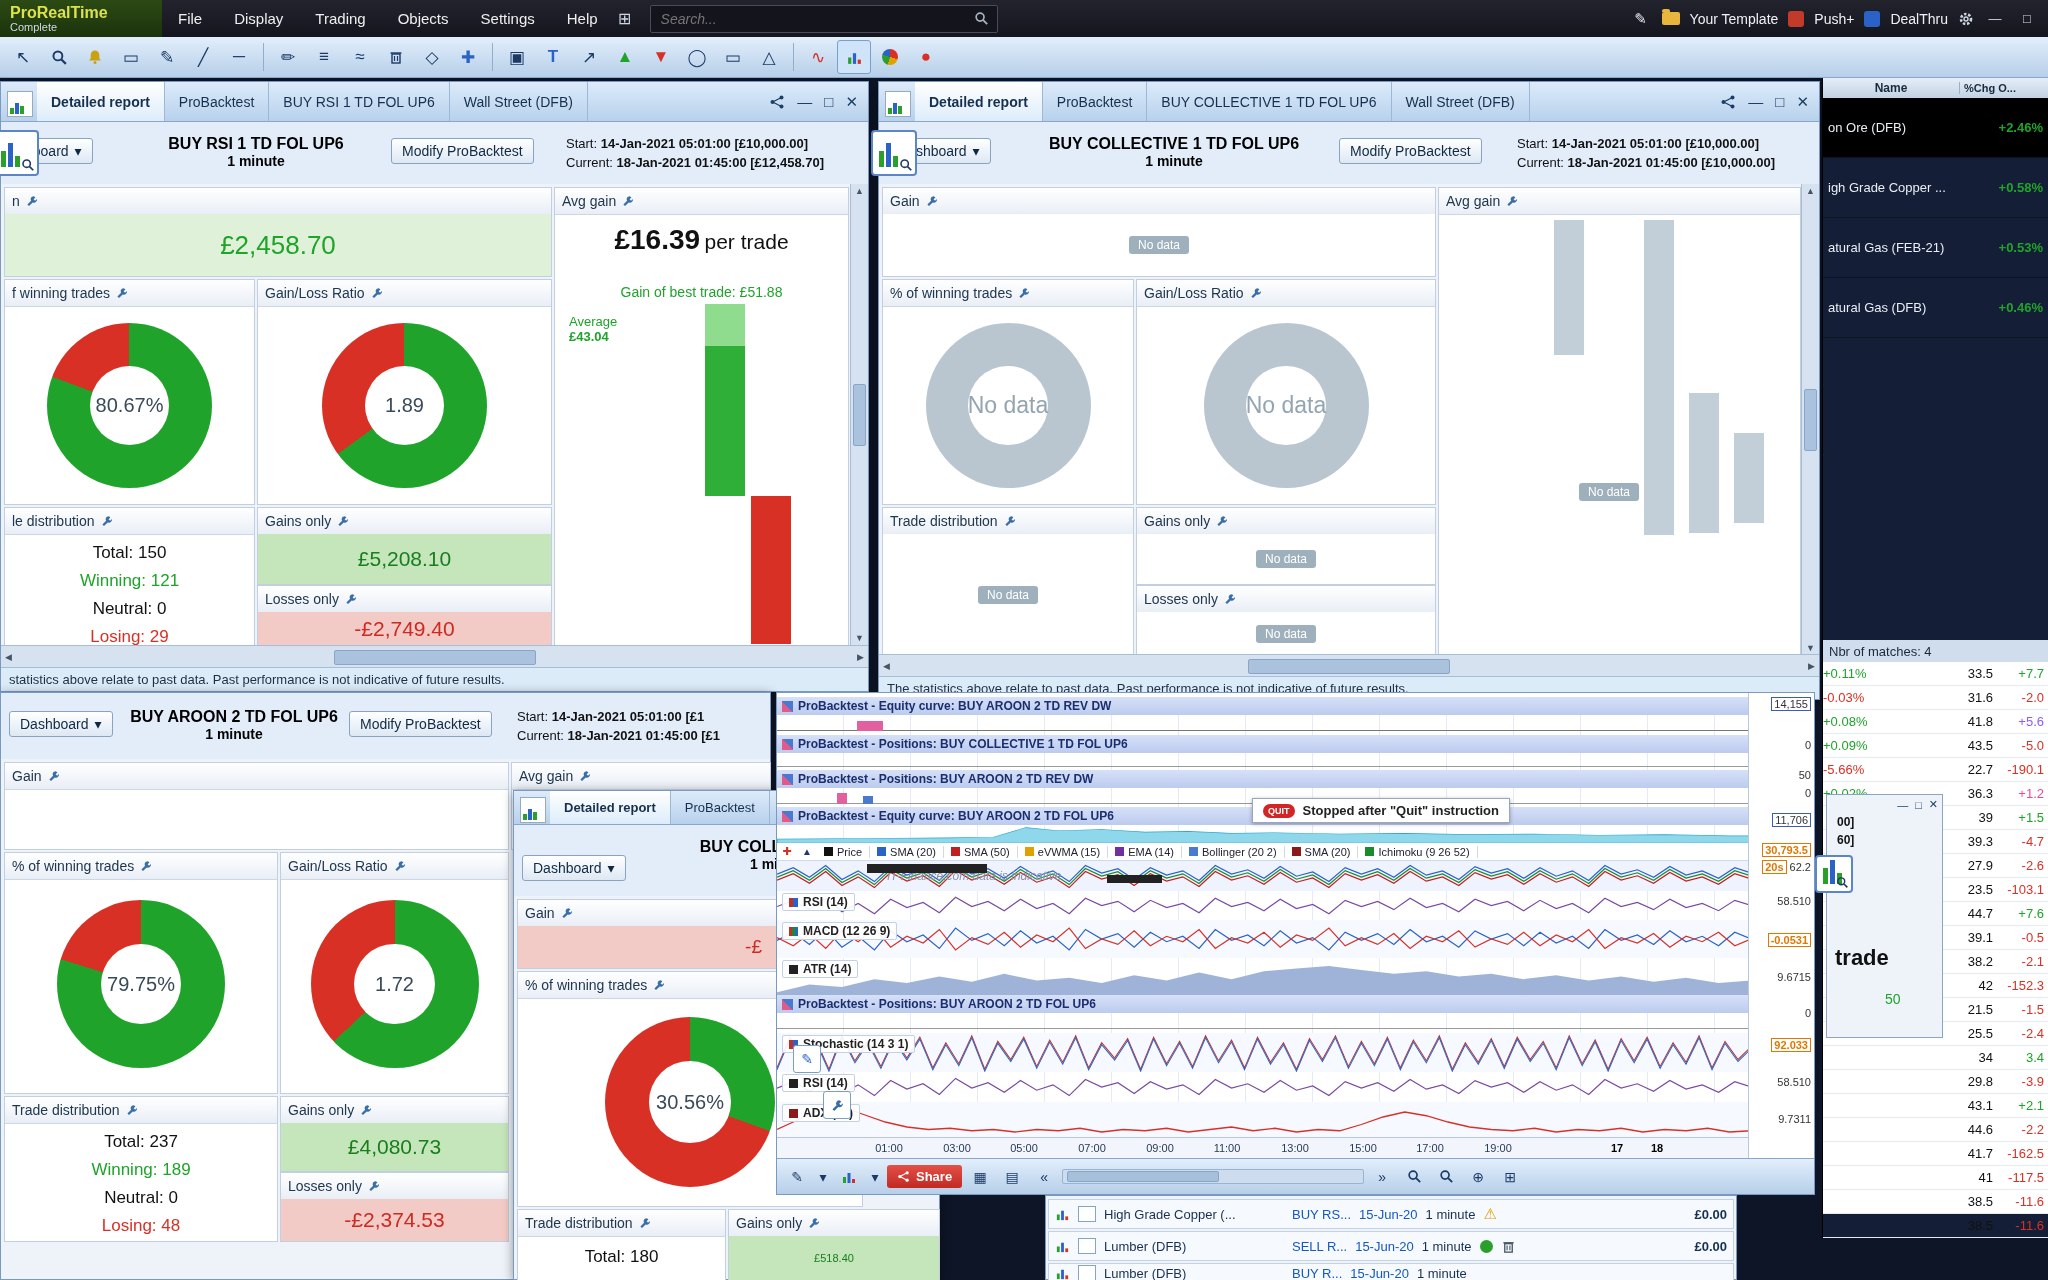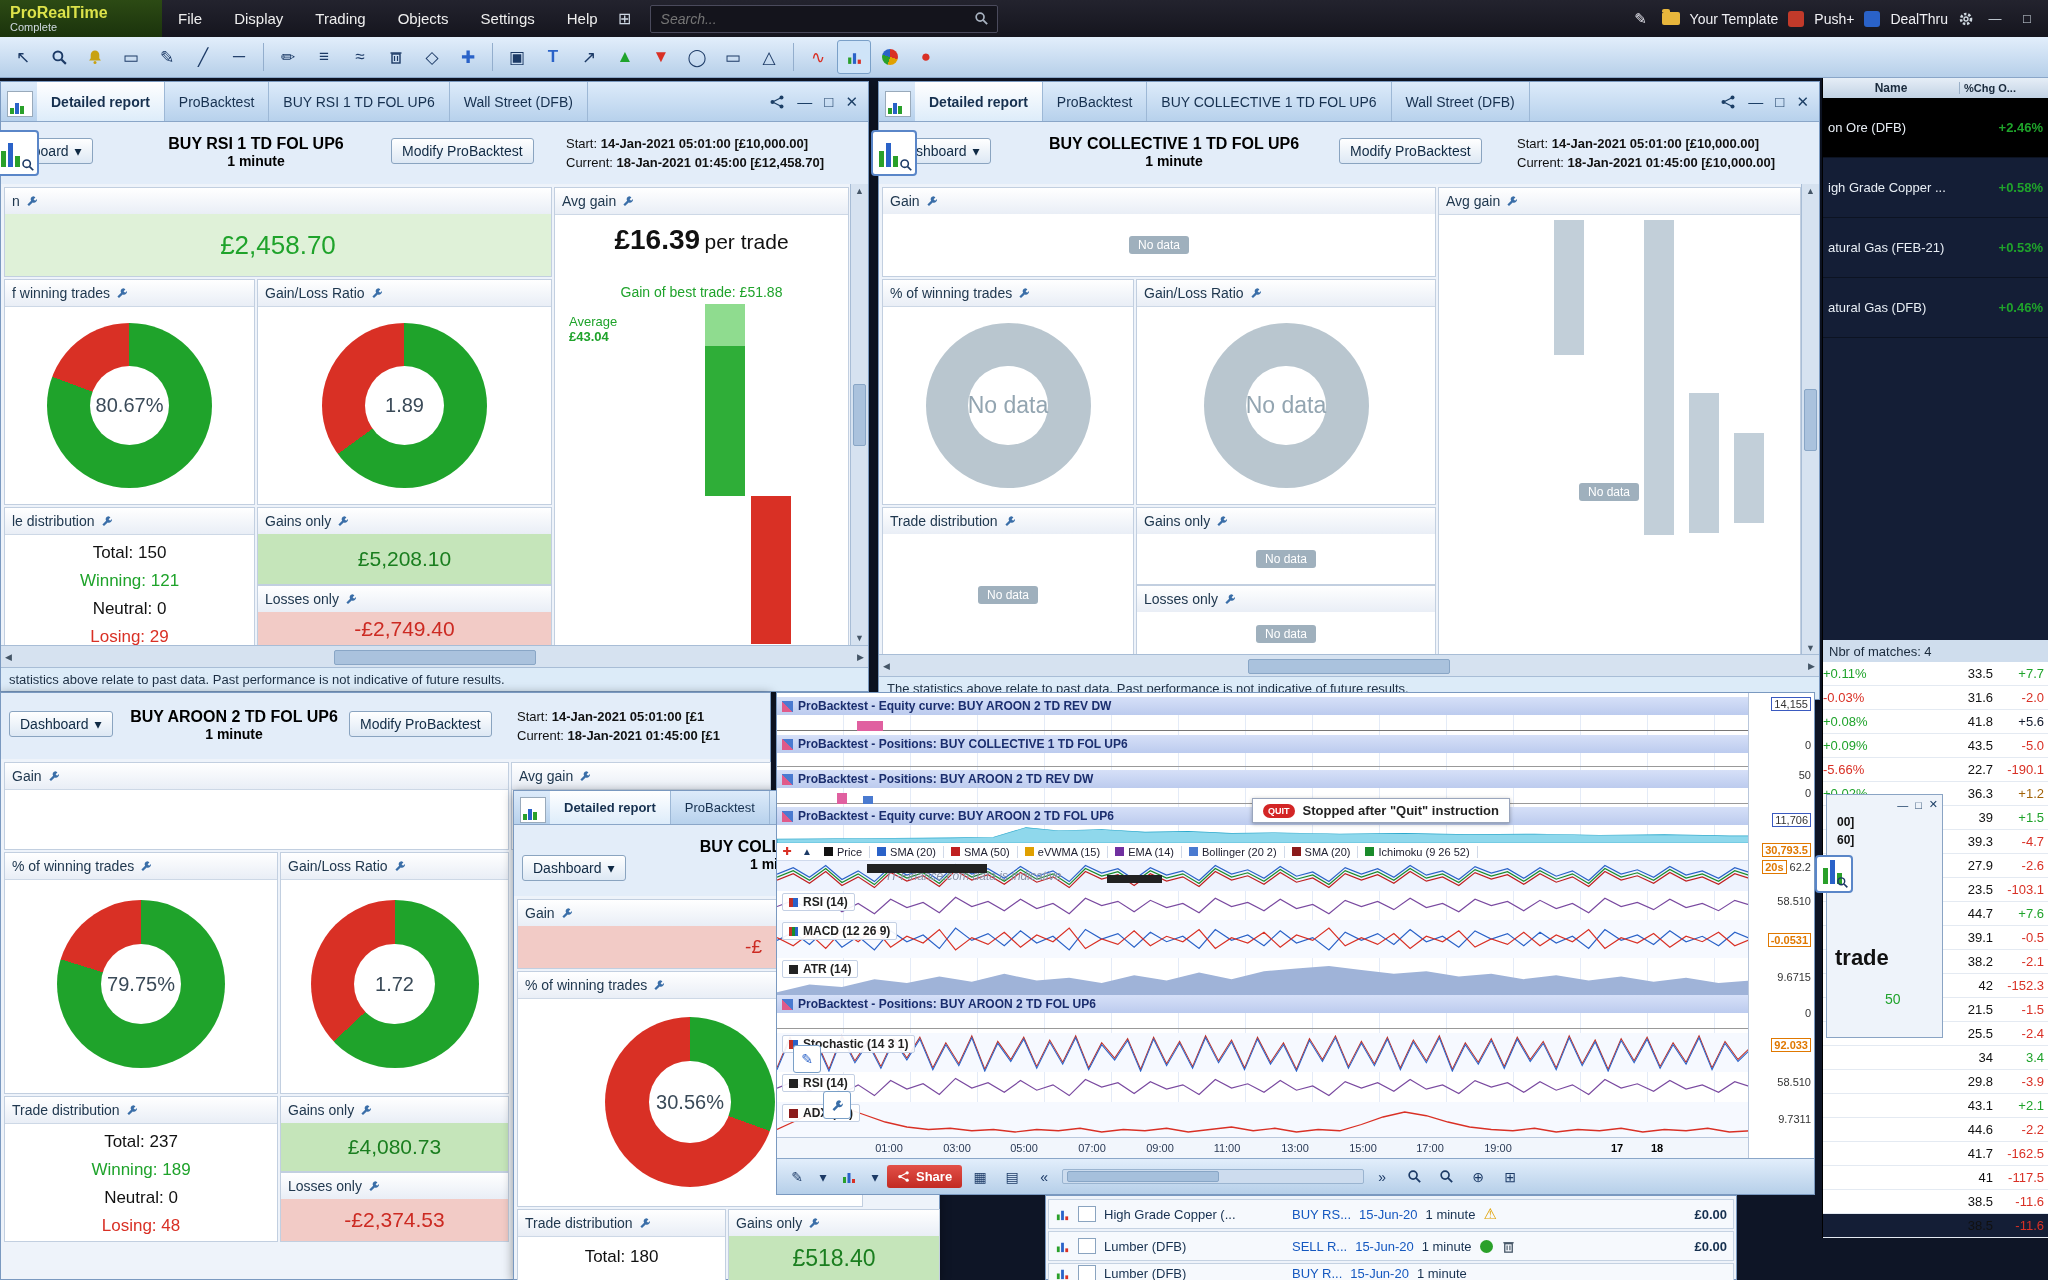--- a/index.html
+++ b/index.html
@@ -299,36 +299,36 @@
           <span class="c3 sgn" style="color: rgb(31, 163, 43);">+7.7</span>
         </div>
       <div class="wtr">
           <span class="c1 sgn" style="color: rgb(217, 48, 37);">-0.03%</span>
           <span class="c2">31.6</span>
           <span class="c3 sgn" style="color: rgb(217, 48, 37);">-2.0</span>
         </div>
       <div class="wtr">
           <span class="c1 sgn" style="color: rgb(31, 163, 43);">+0.08%</span>
           <span class="c2">41.8</span>
-          <span class="c3 sgn" style="color: #0f172a;">+5.6</span>
+          <span class="c3 sgn" style="color: #8b5cf6;">+5.6</span>
         </div>
       <div class="wtr">
           <span class="c1 sgn" style="color: rgb(31, 163, 43);">+0.09%</span>
           <span class="c2">43.5</span>
           <span class="c3 sgn" style="color: rgb(217, 48, 37);">-5.0</span>
         </div>
       <div class="wtr">
           <span class="c1 sgn" style="color: rgb(217, 48, 37);">-5.66%</span>
           <span class="c2">22.7</span>
           <span class="c3 sgn" style="color: rgb(217, 48, 37);">-190.1</span>
         </div>
       <div class="wtr">
           <span class="c1 sgn" style="color: rgb(31, 163, 43);">+0.02%</span>
           <span class="c2">36.3</span>
-          <span class="c3 sgn" style="color: #a16207;">+1.2</span>
+          <span class="c3 sgn" style="color: #ec4899;">+1.2</span>
         </div>
       <div class="wtr">
           <span class="c1 sgn"></span>
           <span class="c2">39</span>
           <span class="c3 sgn" style="color: rgb(31, 163, 43);">+1.5</span>
         </div>
       <div class="wtr">
           <span class="c1 sgn"></span>
           <span class="c2">39.3</span>
           <span class="c3 sgn" style="color: rgb(217, 48, 37);">-4.7</span>
@@ -921,21 +921,21 @@
           </div>
         <div class="distrow" style="padding-top:6px"><span>Total:</span> <span>180</span></div>
       </div>
       <div class="pnl" style="left:214px;top:313px;width:210px;height:70px">
         <div class="ph">
             <span>Gains only</span>
             <svg class="ic" width="12" height="12">
               <use href="#i-wrench"></use>
             </svg>
           </div>
-        <div class="vbig vgains" style="font-size:23px">£518.40</div>
+        <div class="vbig vgains" style="font-size:11px">£518.40</div>
       </div>
     </div>
   </div>
 
   <div id="chart" class="abs" style="left:776px;top:692px;width:1039px;height:503px;z-index:46">
 
     <div class="bt-h" style="top:4px;width:973px">
         <span class="bt-ic"></span>
         <span>ProBacktest - Equity curve: BUY AROON 2 TD REV DW</span>
       </div>

